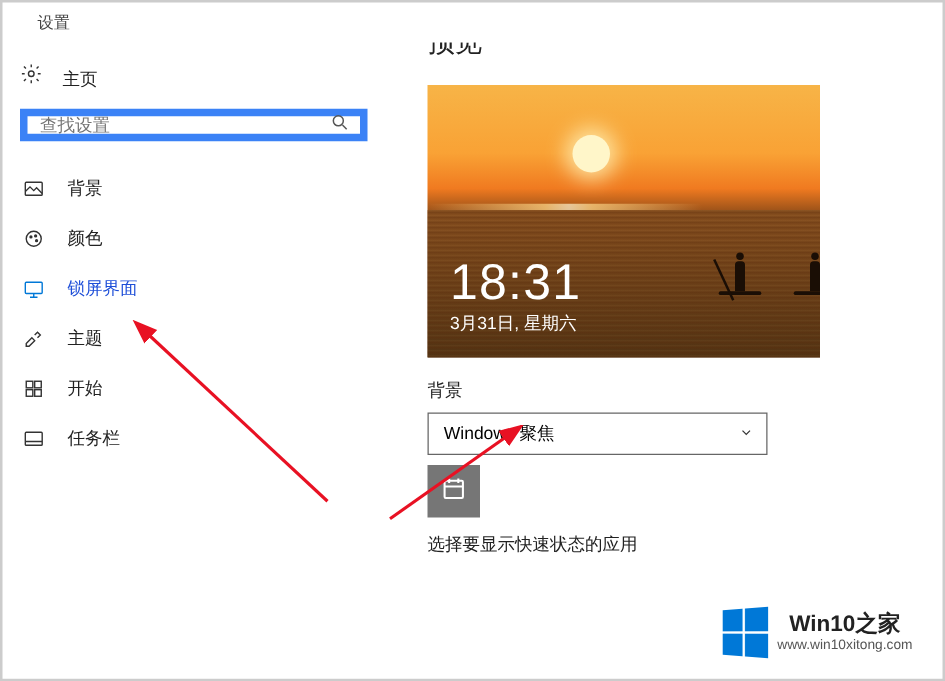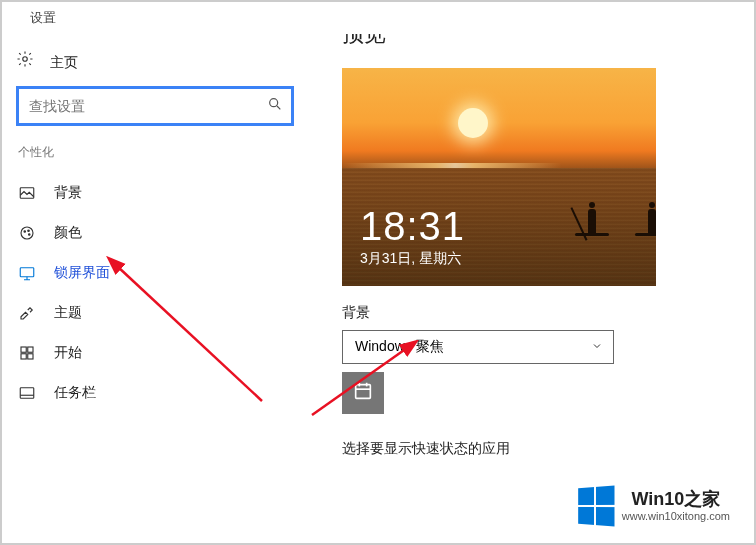--- a/index.html
+++ b/index.html
@@ -33,22 +33,22 @@
     display: flex;
     align-items: flex-end;
     gap: 16px;
     padding: 6px 0 14px 0;
   }
   .home-row svg { width: 18px; height: 18px; }
   .home-label { font-size: 14px; color: #222; }
   .search-box {
     display: flex;
     align-items: center;
-    border: 3px solid #3b82f6;
-    height: 40px;
+    border: 6px solid #3b82f6;
+    height: 26px;
     width: 278px;
     padding: 0 8px 0 10px;
     margin-bottom: 18px;
   }
   .search-box input {
     border: none;
     outline: none;
     flex: 1;
     font-size: 14px;
     font-family: inherit;
@@ -262,21 +262,20 @@
     <div class="search-box">
       <input type="text" placeholder="查找设置" style="">
       <span>
         <svg viewBox="0 0 24 24" fill="none" stroke="#555" stroke-width="1.8">
             <circle cx="10" cy="10" r="6"></circle>
             <path d="M15 15l5 5"></path>
           </svg>
       </span>
     </div>
 
-    <div class="category">个性化</div>
 
     <div class="nav-item">
       <svg viewBox="0 0 24 24" fill="none" stroke="#333" stroke-width="1.5">
           <rect x="3" y="5" width="18" height="14" rx="1"></rect>
           <path d="M3 15l5-5 4 4 3-3 6 6"></path>
         </svg>
       <span>背景</span>
     </div>
 
     <div class="nav-item">
@@ -363,21 +362,21 @@
       <span>
         <svg viewBox="0 0 24 24" fill="none" stroke="#fff" stroke-width="1.8">
             <rect x="4" y="5" width="16" height="15" rx="1"></rect>
             <line x1="4" y1="10" x2="20" y2="10"></line>
             <line x1="8" y1="3" x2="8" y2="7"></line>
             <line x1="16" y1="3" x2="16" y2="7"></line>
           </svg>
       </span>
     </div>
 
-    <div class="section-label" style="margin-top:26px">选择要显示快速状态的应用</div>
+    <div class="section-label" style="margin-top:13px">选择要显示快速状态的应用</div>
   </div>
 </div>
 
 <svg class="red-arrow arrow1" viewBox="0 0 170 150">
   <defs>
       <marker id="ah1" markerWidth="10" markerHeight="10" refX="2" refY="3" orient="auto">
         <path d="M0,0 L0,6 L8,3 z" fill="#e81123"></path>
       </marker>
     </defs>
   <path d="M160,145 L15,10" stroke="#e81123" stroke-width="2.5" fill="none" marker-end="url(#ah1)"></path>

